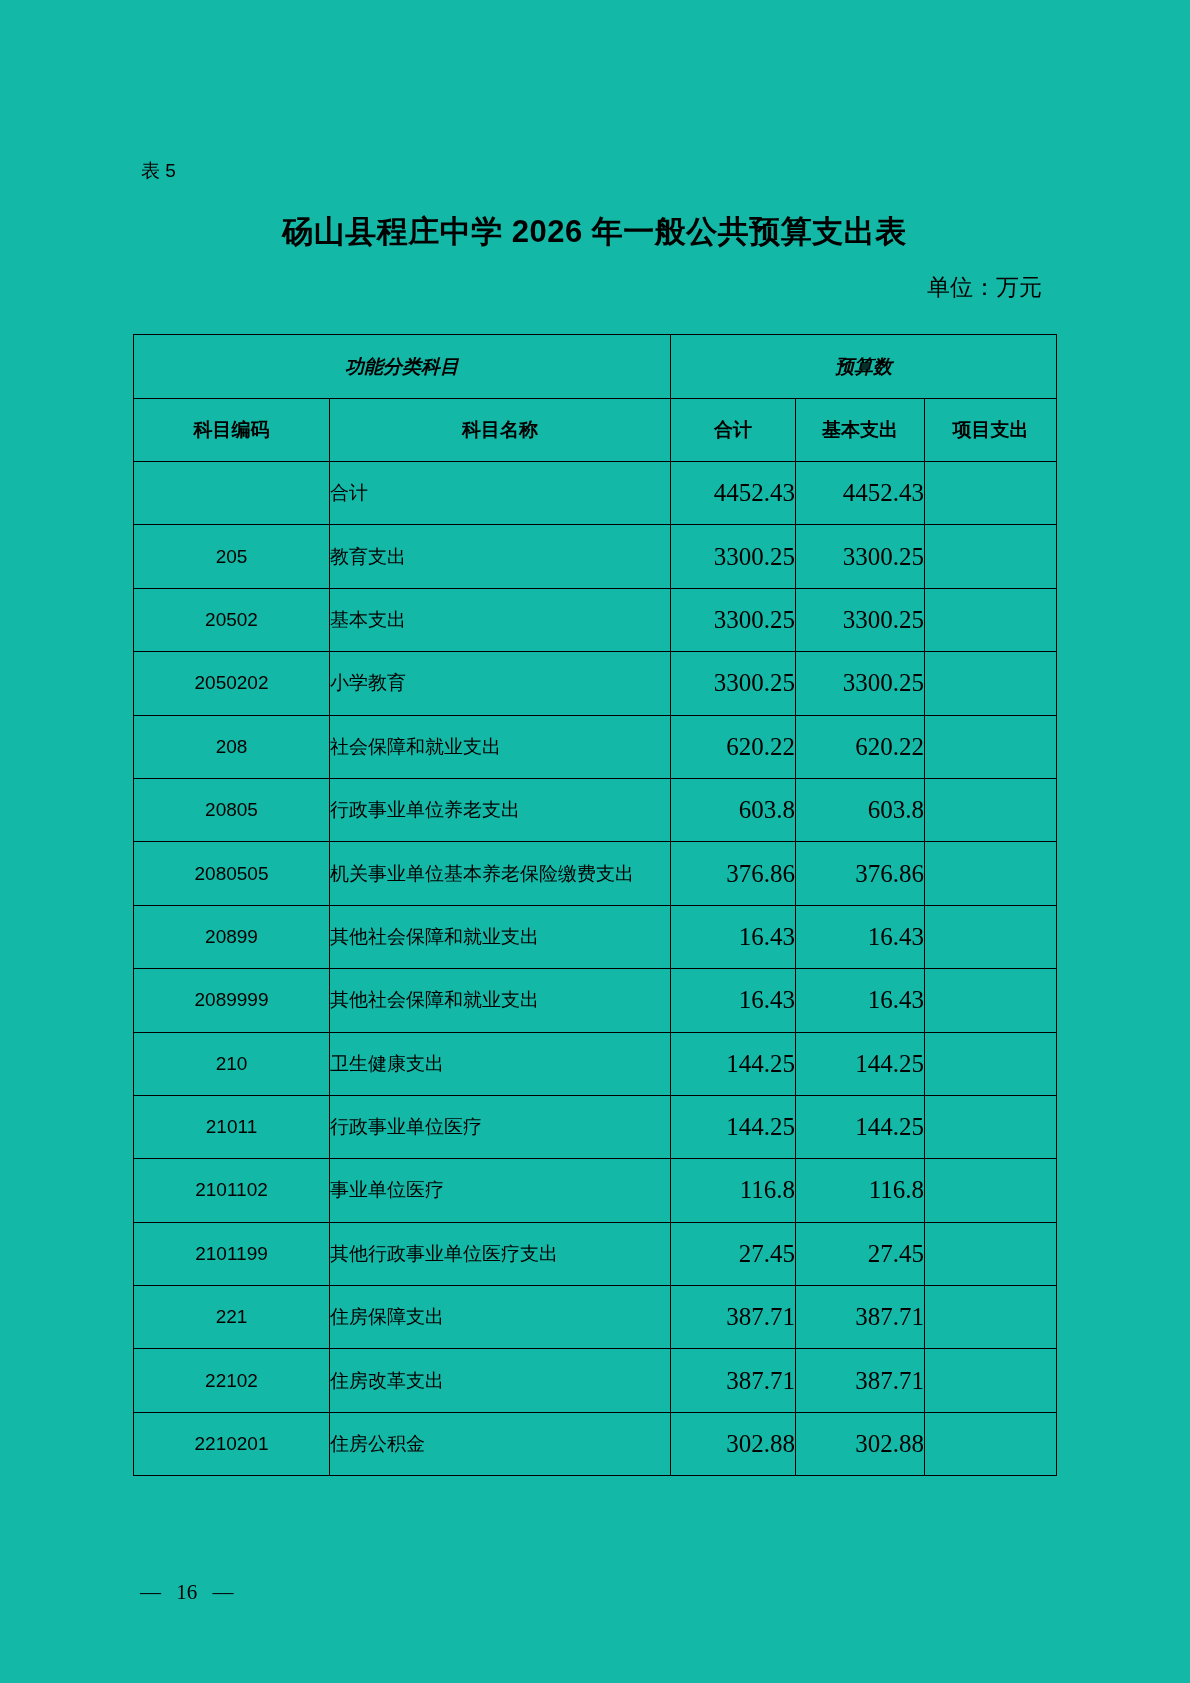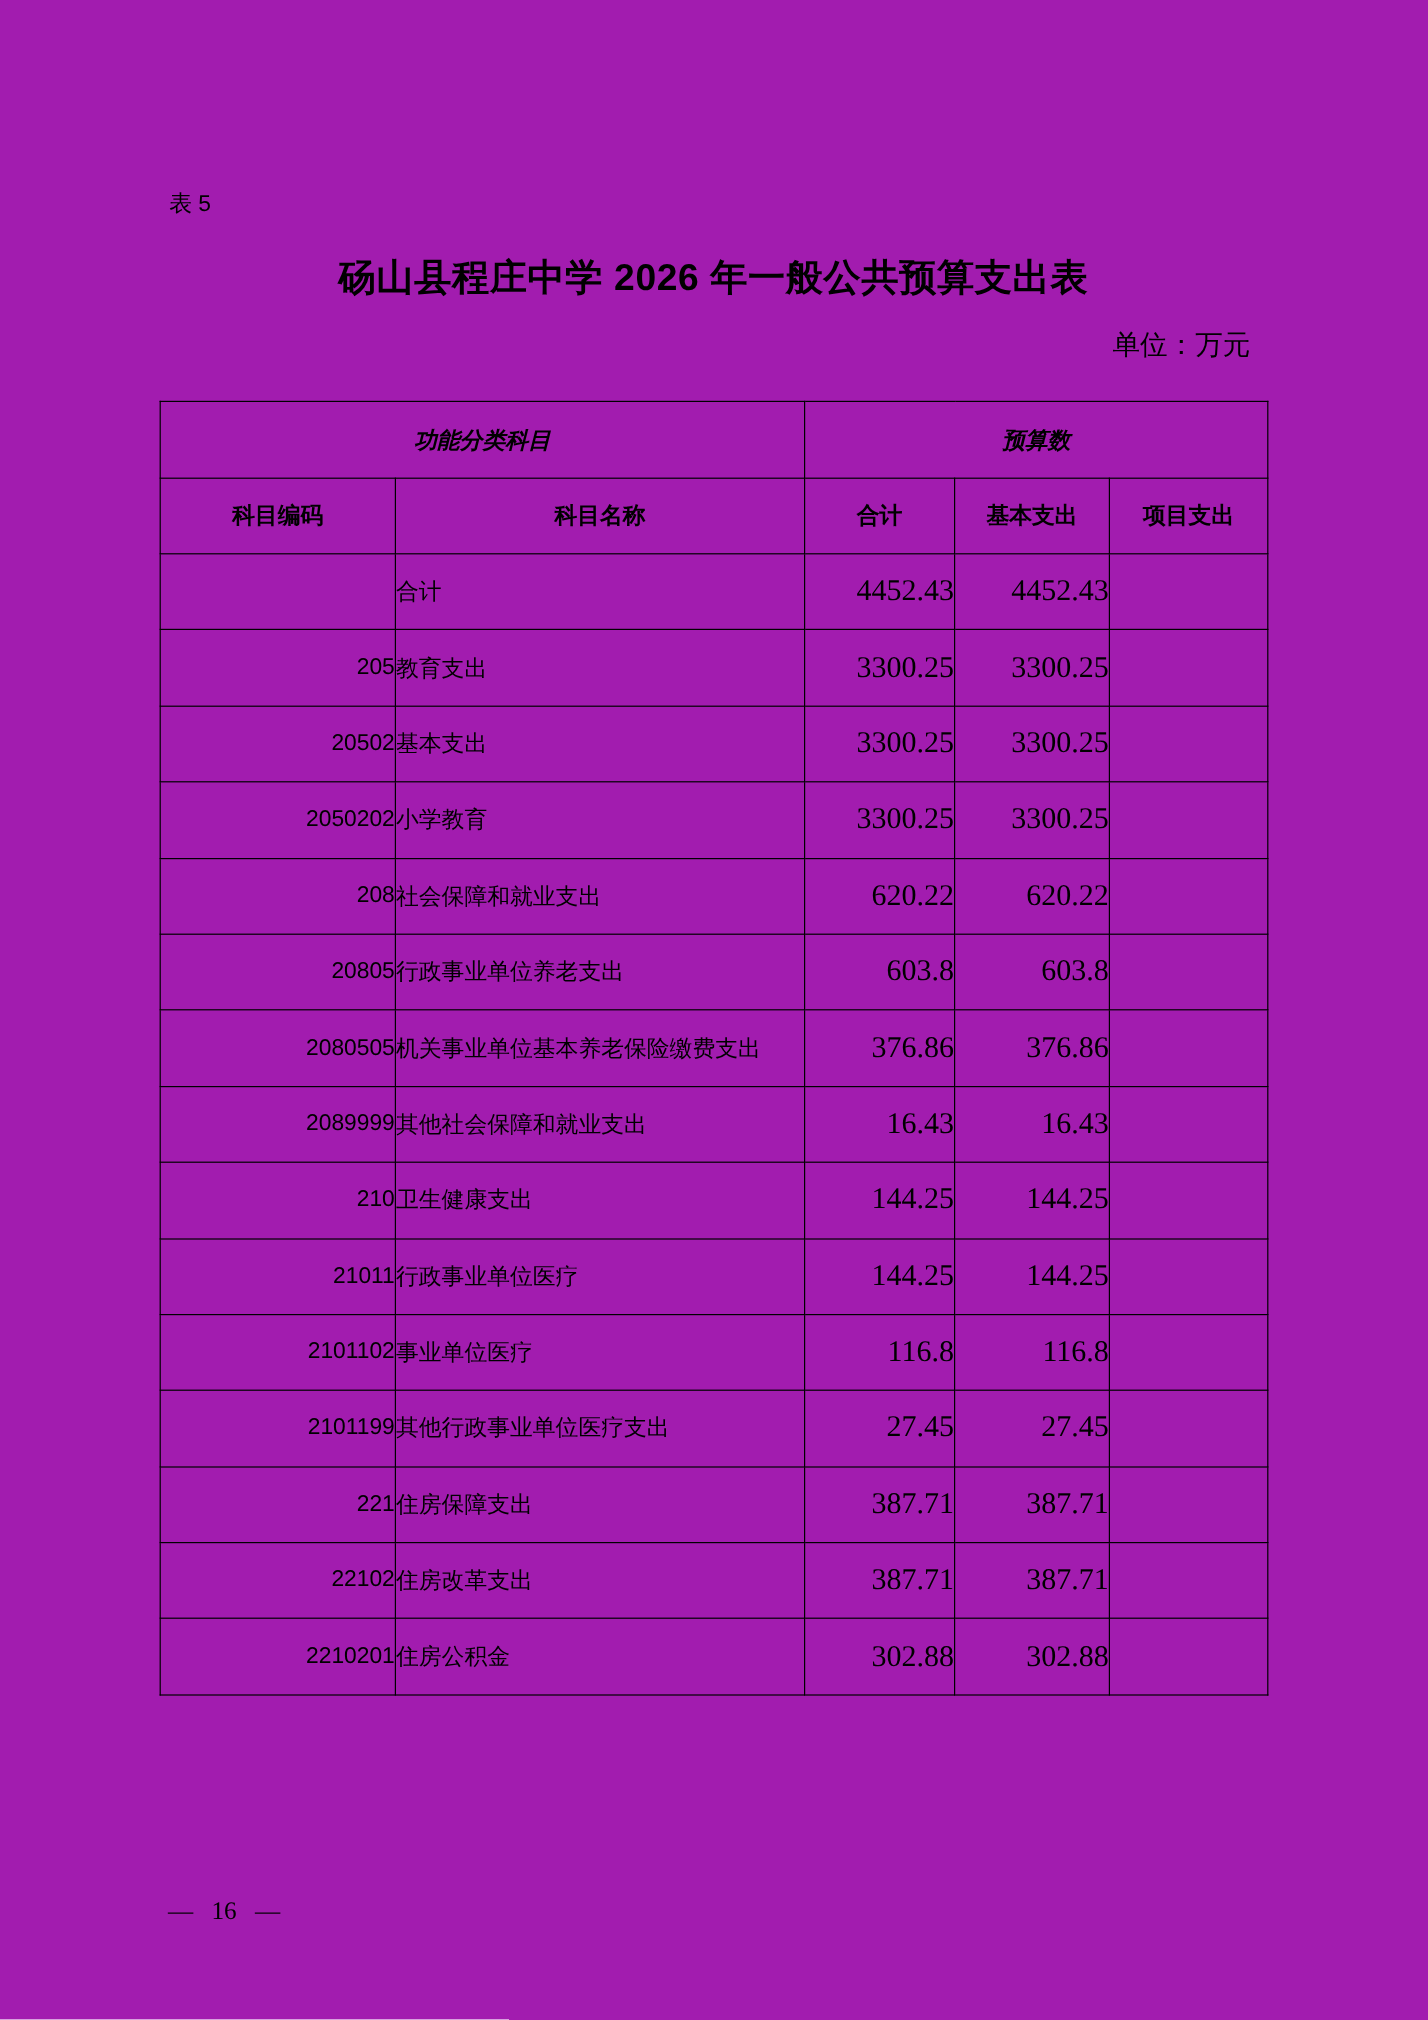--- a/index.html
+++ b/index.html
@@ -4,21 +4,21 @@
 <style>
   html, body {
     margin: 0;
     padding: 0;
     background: #ffffff;
   }
   .page {
     position: relative;
     width: 1190px;
     height: 1683px;
-    background: #a21caf;
+    background: #14b8a6;
     font-family: "Liberation Sans", sans-serif;
     color: #000000;
     overflow: hidden;
   }
   .table-label {
     position: absolute;
     left: 141px;
     top: 160px;
     font-size: 19px;
     line-height: 1.2;
@@ -63,21 +63,21 @@
   tr.header-row-1 { height: 64px; font-style: italic; }
   tr.header-row-2 { height: 63px; }
   tr.data-row     { height: 63.4px; }
   table.budget-table th {
     font-size: 19px;
     font-weight: bold;
     text-align: center;
   }
   td.cell-code {
     font-size: 19px;
-    text-align: right;
+    text-align: center;
     padding-left: 12px;
   }
   td.cell-name {
     font-size: 19px;
     text-align: left;
     padding-left: 12px;
   }
   td.cell-num {
     font-family: "Liberation Serif", serif;
     font-size: 25px;
@@ -177,20 +177,27 @@
 
   <tr class="data-row">
     <td class="cell-code">2080505</td>
     <td class="cell-name">机关事业单位基本养老保险缴费支出</td>
     <td class="cell-num">376.86</td>
     <td class="cell-num">376.86</td>
     <td class="cell-num"></td>
   </tr>
 
 
+  <tr class="data-row">
+    <td class="cell-code">20899</td>
+    <td class="cell-name">其他社会保障和就业支出</td>
+    <td class="cell-num">16.43</td>
+    <td class="cell-num">16.43</td>
+    <td class="cell-num"></td>
+  </tr>
 
   <tr class="data-row">
     <td class="cell-code">2089999</td>
     <td class="cell-name">其他社会保障和就业支出</td>
     <td class="cell-num">16.43</td>
     <td class="cell-num">16.43</td>
     <td class="cell-num"></td>
   </tr>
 
   <tr class="data-row">

